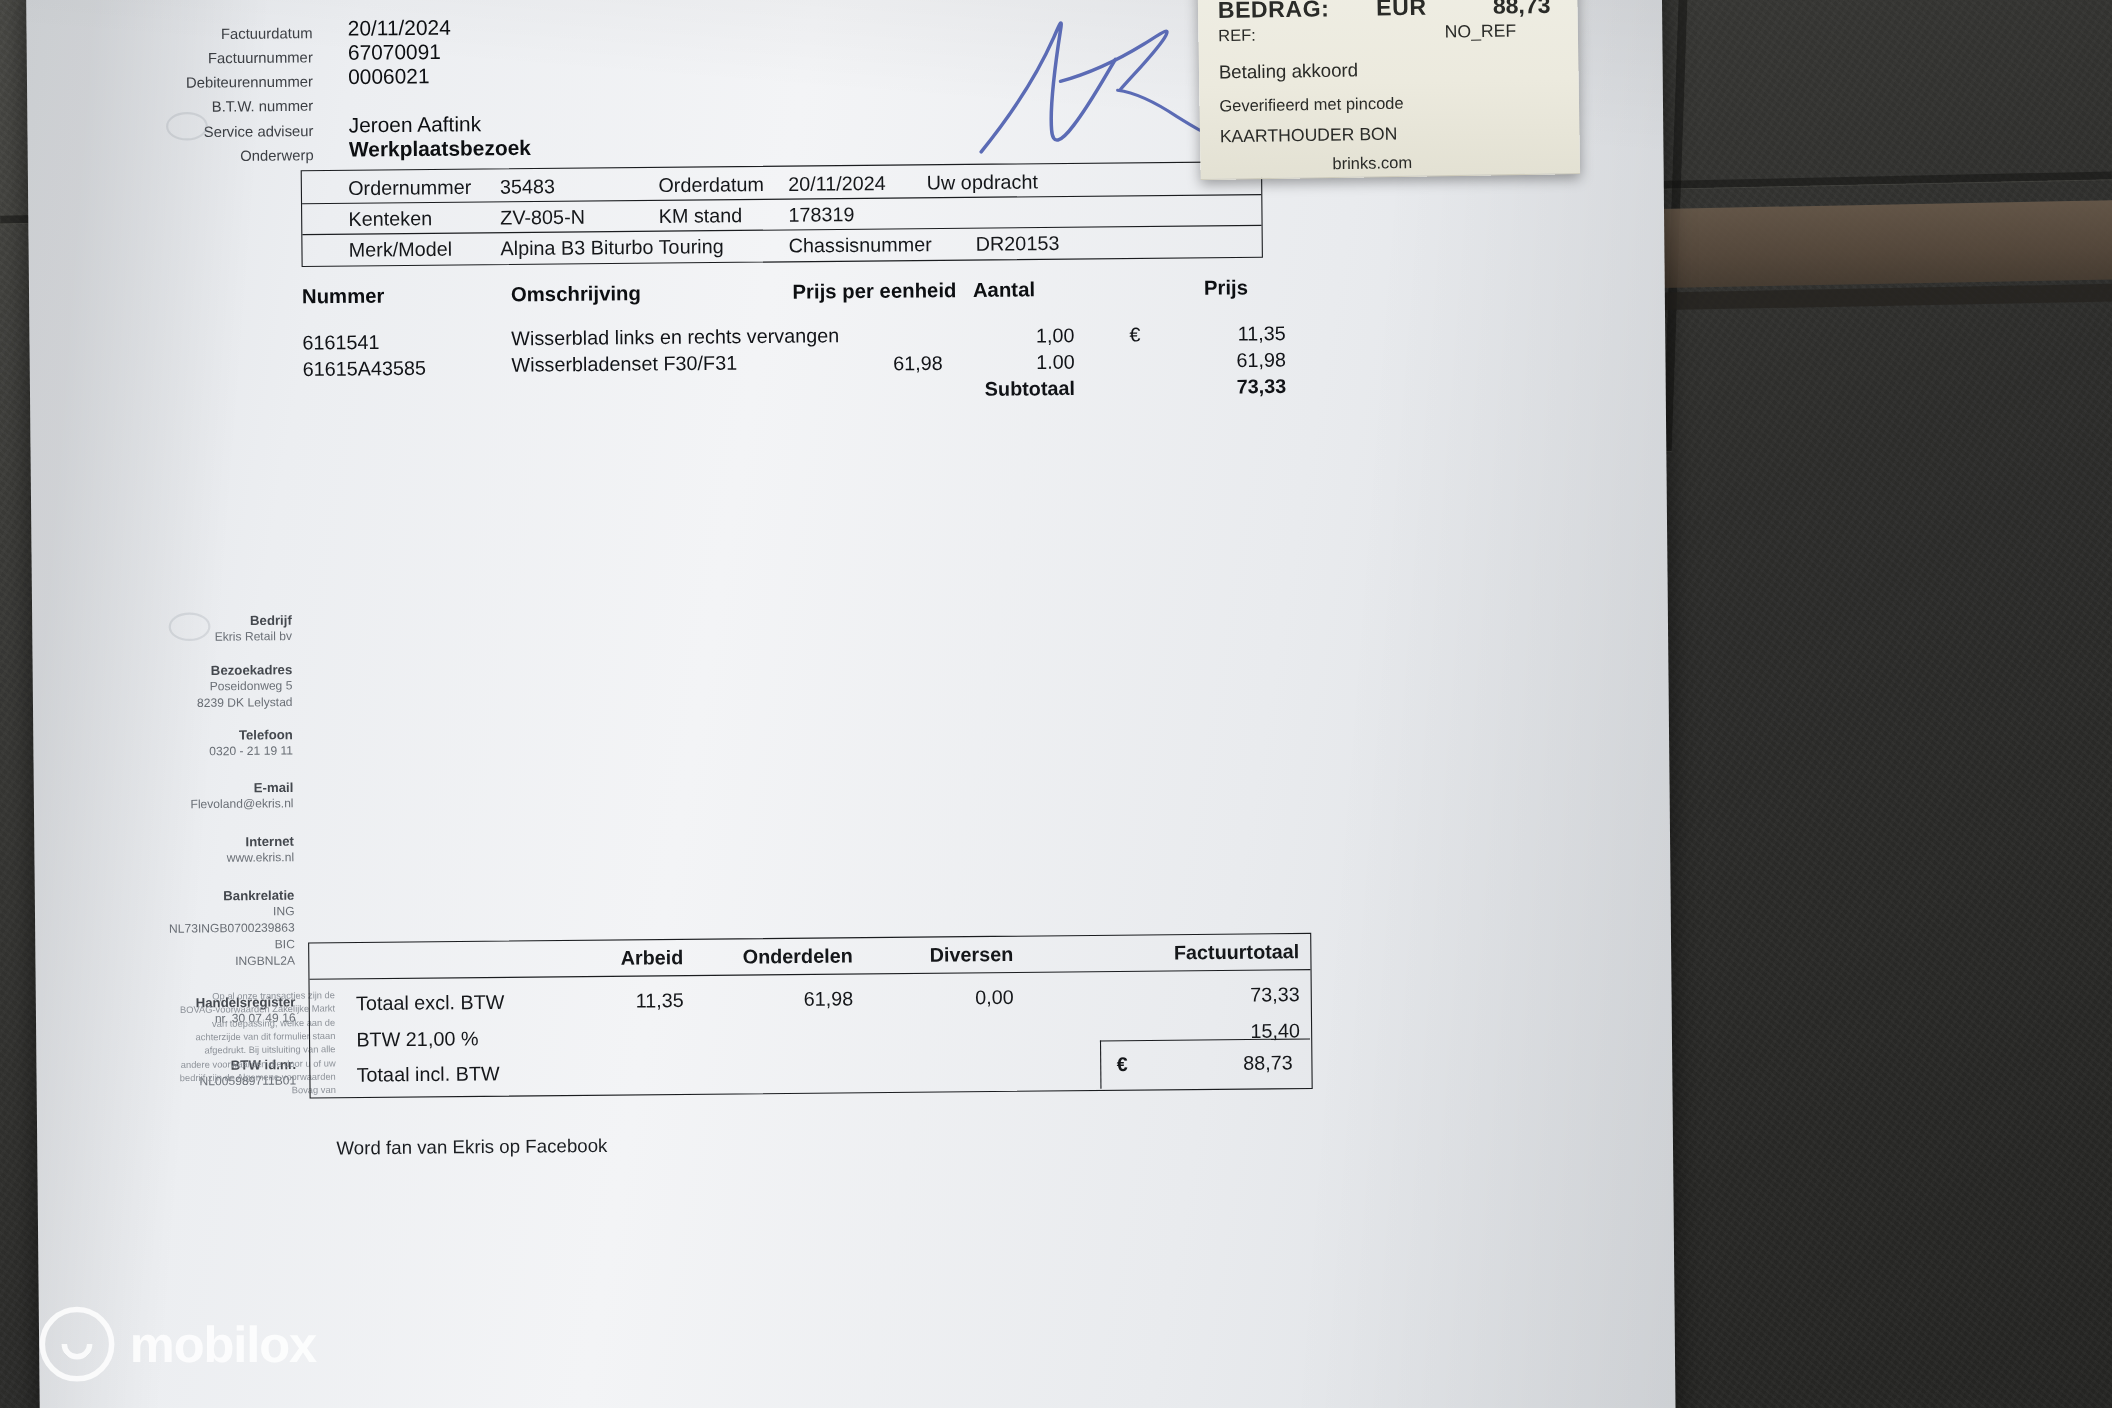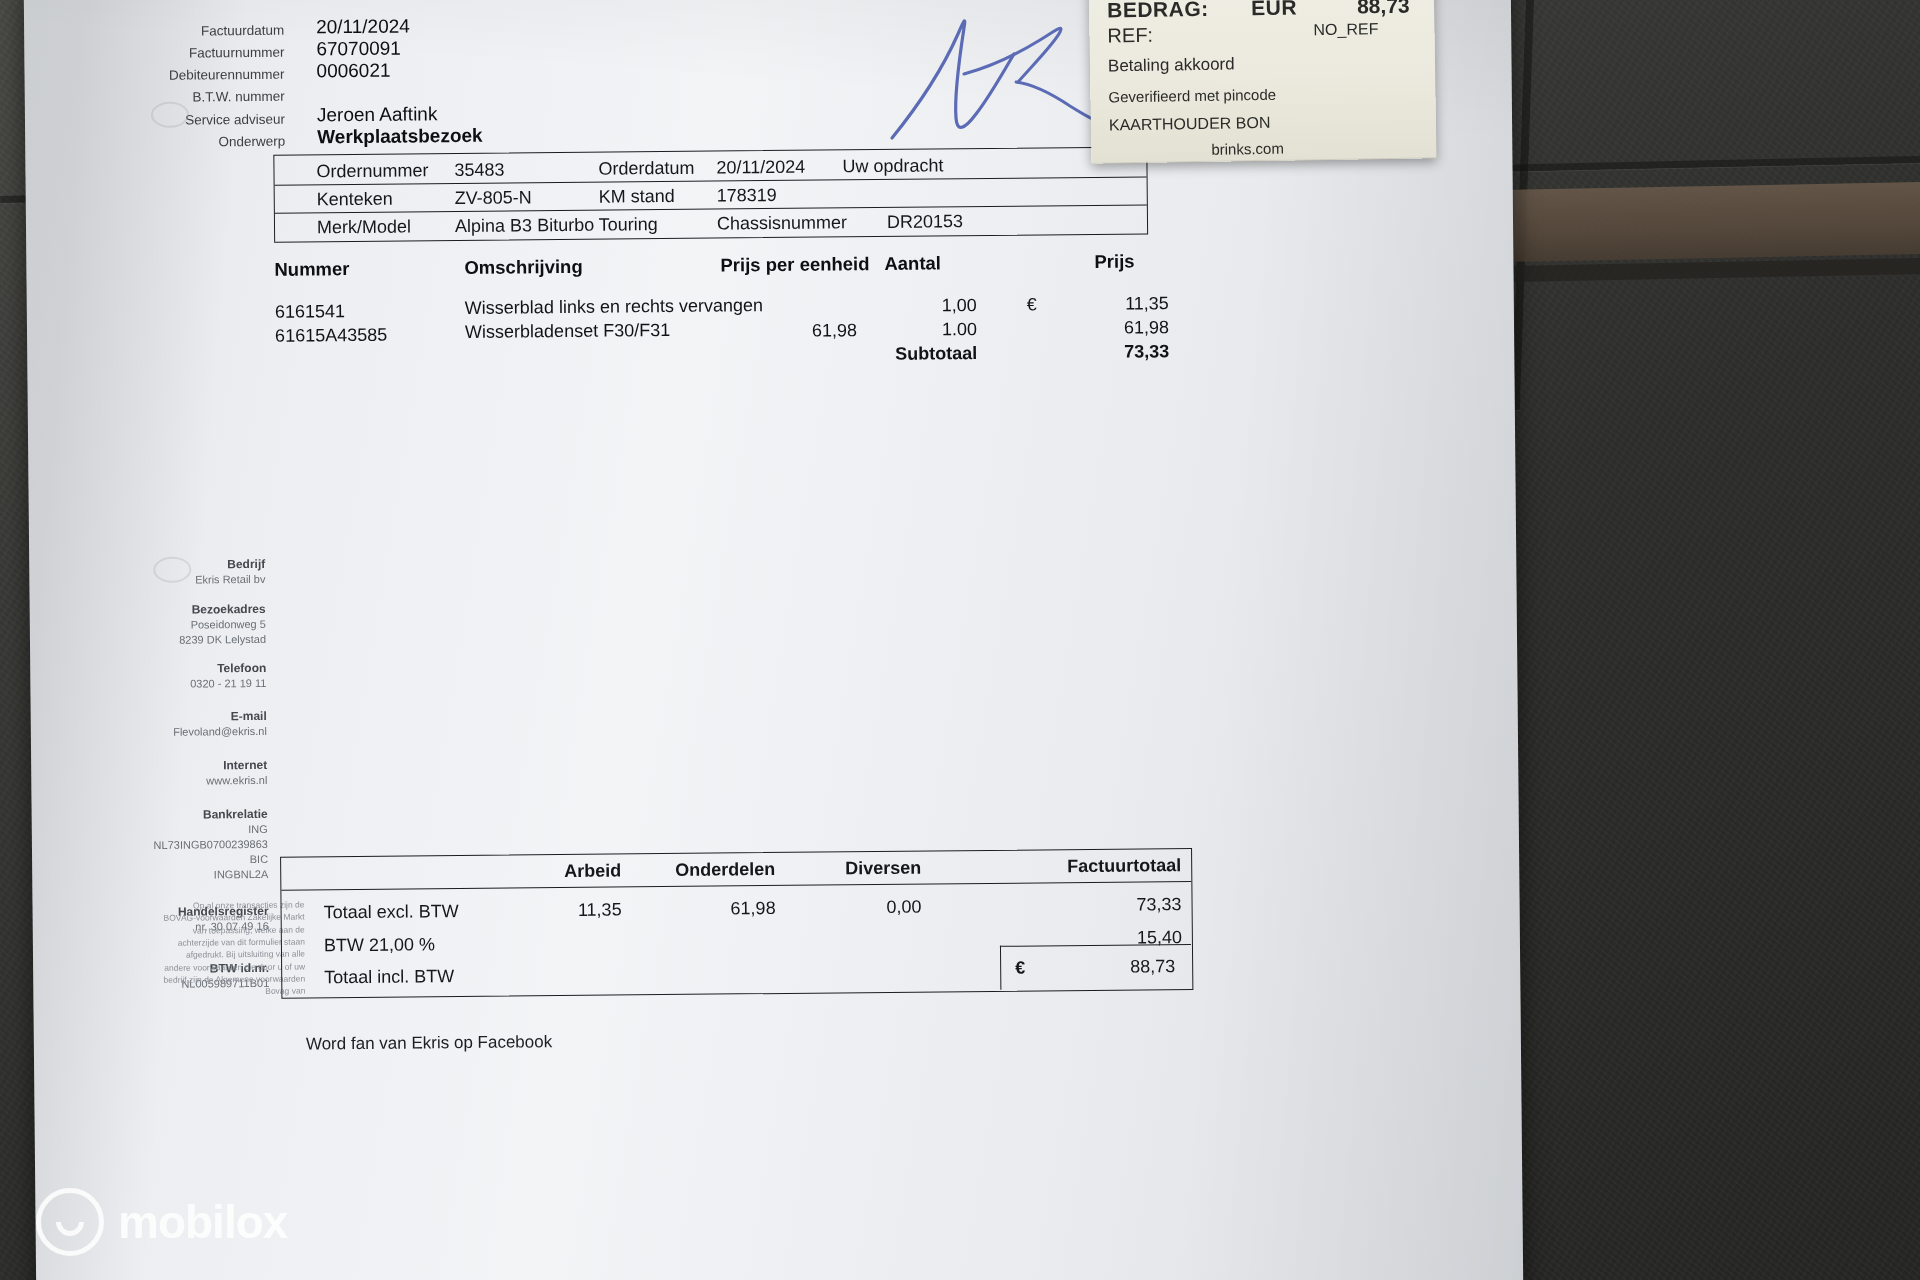--- a/index.html
+++ b/index.html
@@ -390,21 +390,21 @@
     <path d="M12,128 C38,96 62,60 78,24 C84,10 86,6 84,18 C80,44 74,84 76,108 C77,122 84,120 96,104 C110,86 122,64 134,44" fill="none" stroke="#5b6bb5" stroke-width="3.2" stroke-linecap="round"></path>
     <path d="M84,64 C106,58 134,46 160,30 C176,20 184,14 180,22 C174,34 150,58 138,72" fill="none" stroke="#5b6bb5" stroke-width="3" stroke-linecap="round"></path>
     <path d="M136,72 C152,74 172,84 190,96 C206,106 216,112 222,112" fill="none" stroke="#5b6bb5" stroke-width="2.8" stroke-linecap="round"></path>
   </svg>
 
   <div class="slip">
     <div class="slip-t" style="left:18px; top:26px; font-size:21px; font-weight:bold; letter-spacing:0.5px;">BEDRAG:</div>
     <div class="slip-t" style="left:162px; top:26px; font-size:21px; font-weight:bold; letter-spacing:0.5px;">EUR</div>
     <div class="slip-t" style="left:268px; top:26px; font-size:21px; font-weight:bold;">88,73</div>
 
-    <div class="slip-t" style="left:18px; top:52px; font-size:20px;">REF:</div>
+    <div class="slip-t" style="left:18px; top:52px; font-size:15px;">REF:</div>
     <div class="slip-t" style="left:224px; top:52px; font-size:16px;">NO_REF</div>
 
     <div class="slip-t" style="left:18px; top:84px; font-size:17px;">Betaling akkoord</div>
     <div class="slip-t" style="left:18px; top:116px; font-size:15px;">Geverifieerd met pincode</div>
     <div class="slip-t" style="left:18px; top:144px; font-size:16px;">KAARTHOUDER BON</div>
     <div class="slip-t" style="left:120px; top:170px; font-size:15px;">brinks.com</div>
   </div>
 
   <div class="wm">
     <div class="wm-ring"></div>

